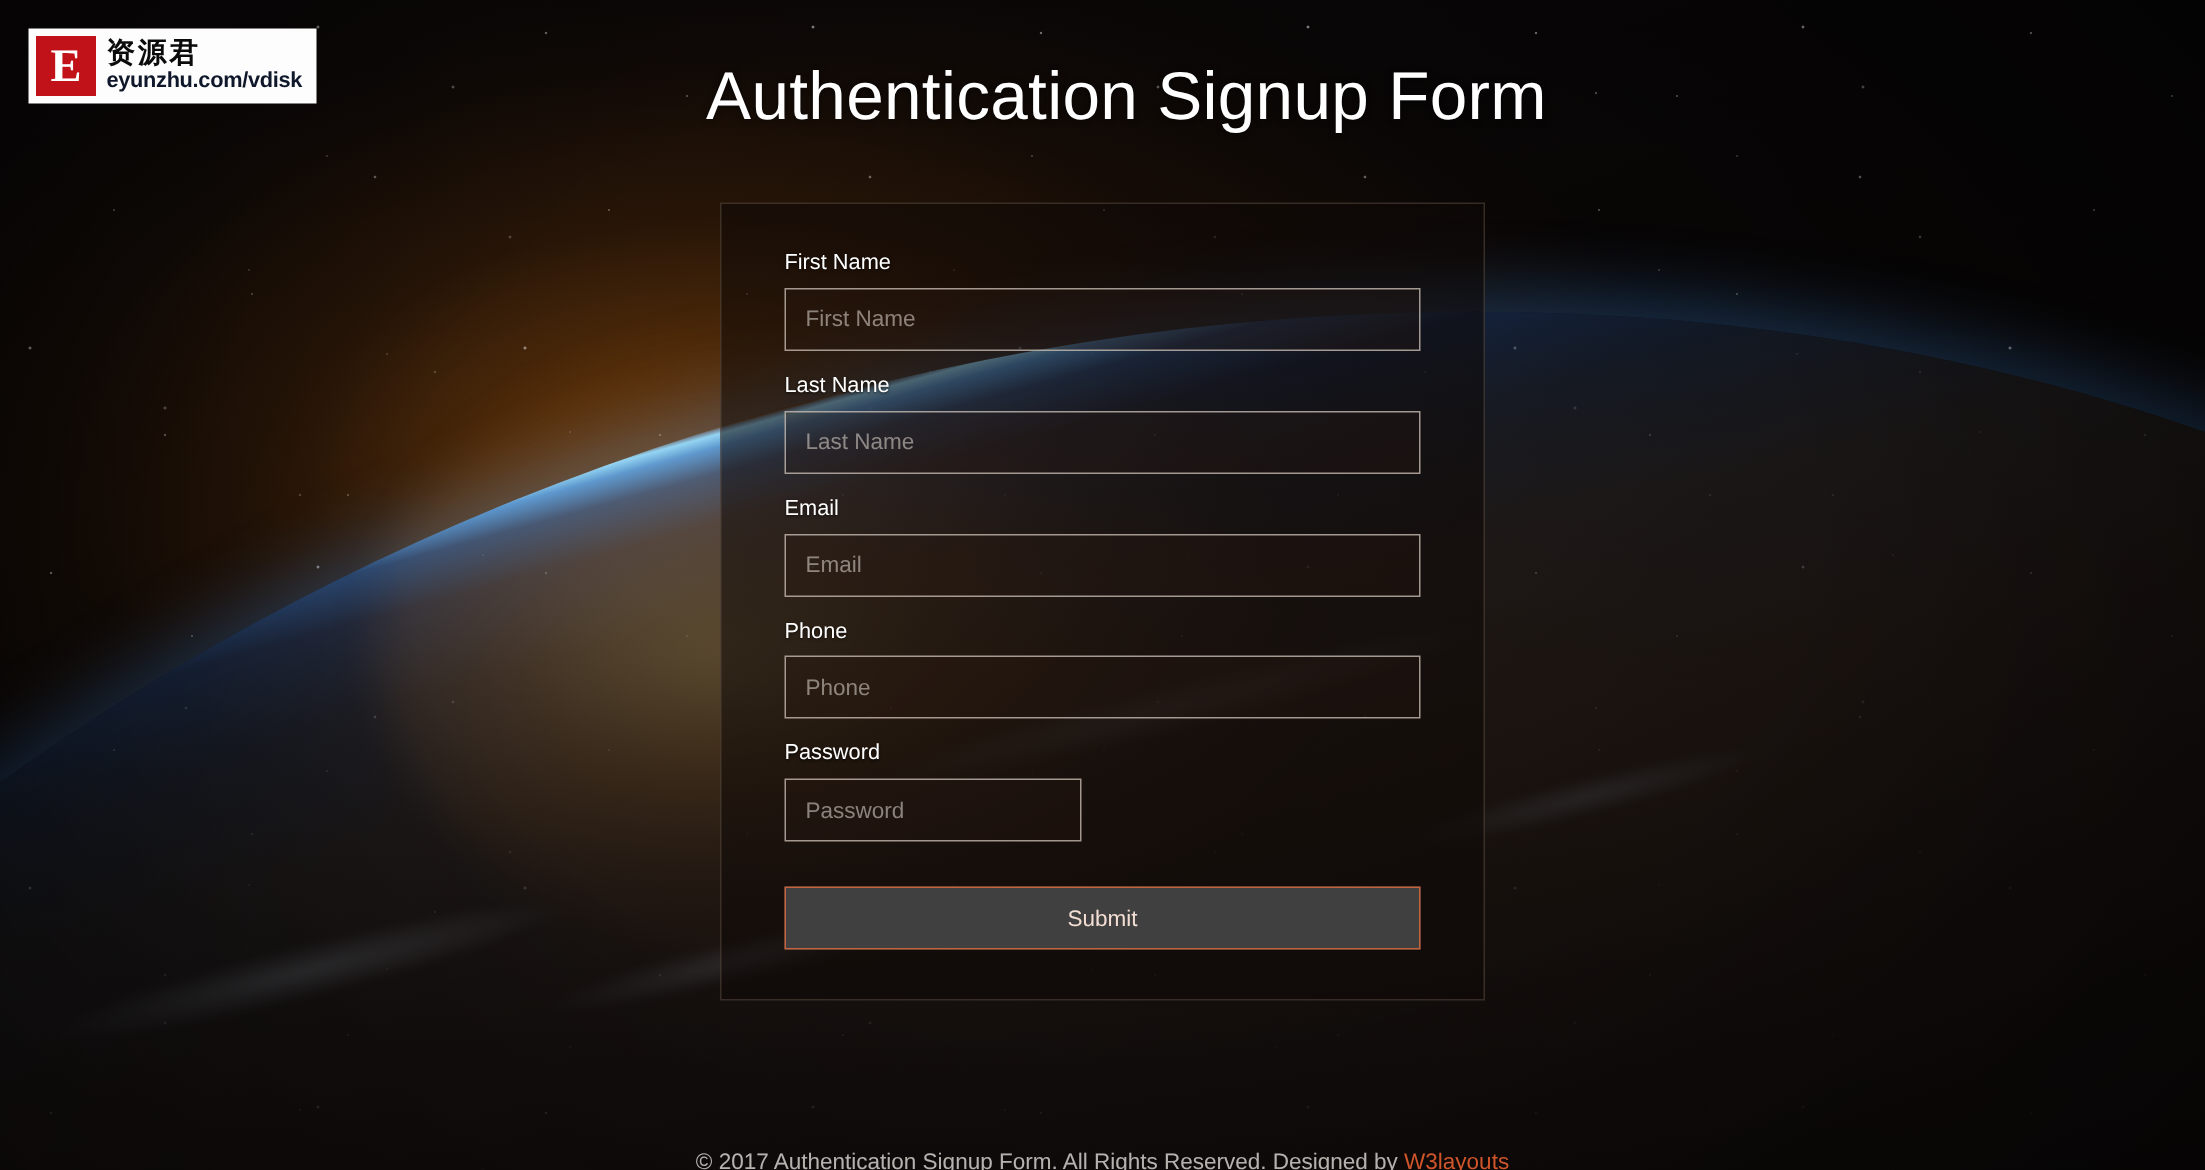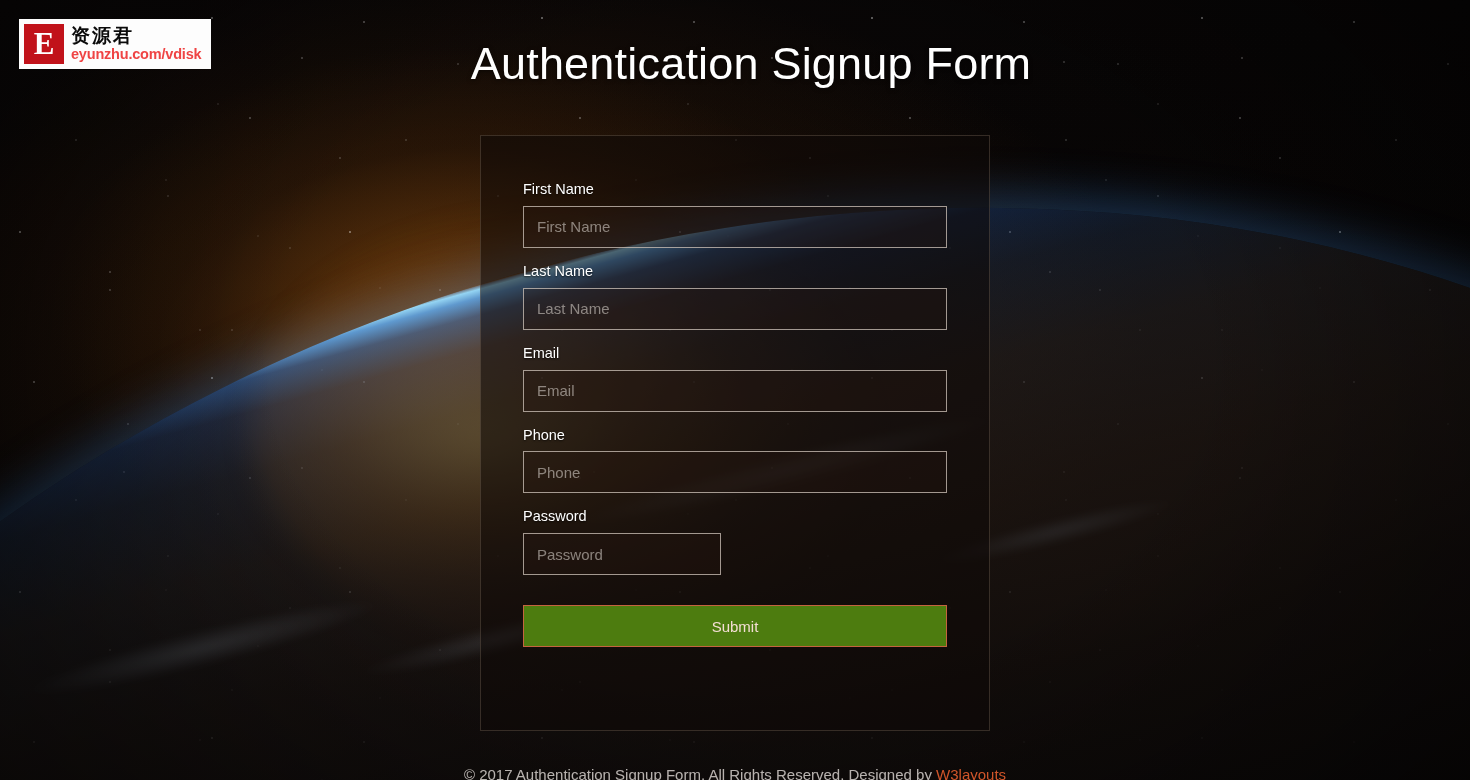--- a/index.html
+++ b/index.html
@@ -161,21 +161,21 @@
   }
   .wm-cn {
     color: #0b0b0b;
     font-size: 19px;
     letter-spacing: 2px;
     font-family: "DejaVu Sans", sans-serif;
     font-weight: 600;
     margin-bottom: 2px;
   }
   .wm-url {
-    color: #ef4444;
+    color: #0f172a;
     font-size: 14.5px;
     font-weight: bold;
     letter-spacing: -0.2px;
   }
 
   
   #page {
     position: relative;
     z-index: 10;
     width: 1470px;
@@ -194,24 +194,24 @@
     letter-spacing: 0.2px;
     text-shadow: 0 1px 4px rgba(0,0,0,0.55);
   }
 
   
   #signup-card {
     position: absolute;
     left: 480px;
     top: 135px;
     width: 510px;
-    height: 596px;
+    height: 532px;
     background: rgba(14, 9, 7, 0.55);
     border: 1px solid rgba(150, 128, 110, 0.30);
-    padding: 44px 42px;
+    padding: 30px 42px;
   }
 
   .field-group { margin-bottom: 14px; }
 
   .field-label {
     display: block;
     color: #ffffff;
     font-size: 14.5px;
     line-height: 1.3;
     margin-bottom: 7px;
@@ -245,21 +245,21 @@
     margin-top: 9px;
     color: rgba(196, 188, 182, 0.72);
     font-size: 13.5px;
   }
 
   #submit-button {
     display: block;
     width: 100%;
     height: 42px;
     margin-top: 30px;
-    background: #4d7c0f;
+    background: #404040;
     border: 1px solid #c4643f;
     color: #f4ded4;
     font-family: "Liberation Sans", sans-serif;
     font-size: 15px;
     cursor: pointer;
   }
 
   
   #page-footer {
     position: absolute;

